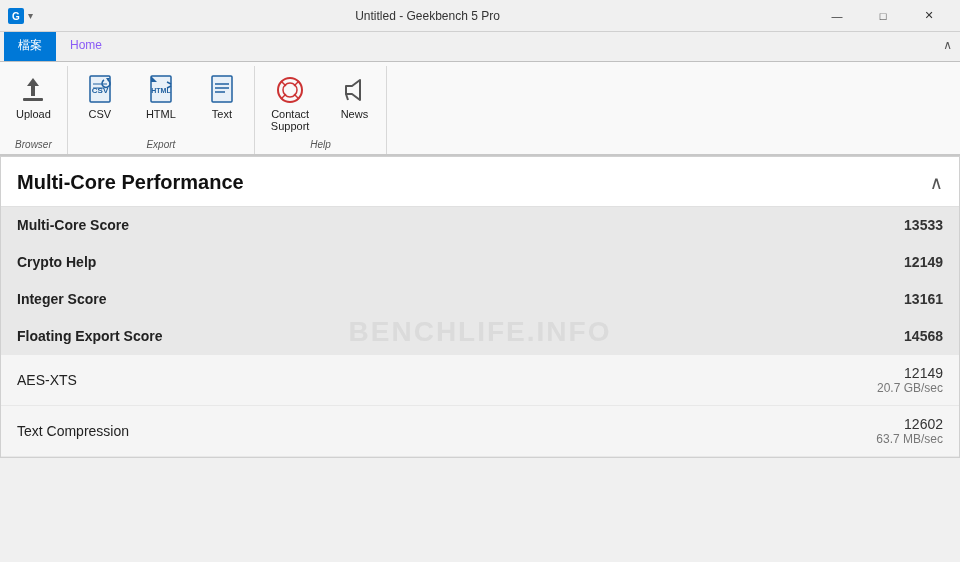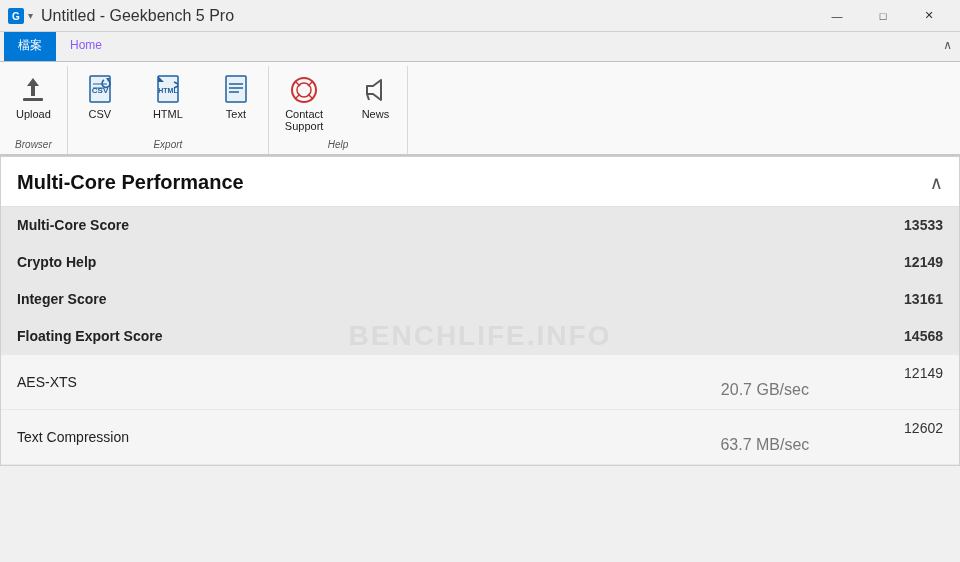--- a/index.html
+++ b/index.html
@@ -9,21 +9,21 @@
     .title-bar {
       height: 32px;
       background: #f0f0f0;
       display: flex;
       align-items: center;
       padding: 0 8px;
       border-bottom: 1px solid #d0d0d0;
       user-select: none;
     }
     .title-bar-icon { width: 16px; height: 16px; margin-right: 4px; }
-    .title-bar-title { flex: 1; font-size: 16px; color: #333; text-align: left; }
+    .title-bar-title { flex: 1; font-size: 12px; color: #333; text-align: center; }
     .title-bar-controls { display: flex; gap: 0; }
     .title-bar-btn {
       width: 46px; height: 32px;
       display: flex; align-items: center; justify-content: center;
       font-size: 11px; cursor: pointer; color: #333;
     }
 
     
     .ribbon-tabs {
       display: flex;
@@ -55,21 +55,21 @@
     .ribbon-group {
       display: flex;
       flex-direction: column;
       align-items: center;
       padding: 0 8px;
       border-right: 1px solid #d8d8d8;
       min-width: 60px;
     }
     .ribbon-group-content {
       display: flex;
-      gap: 20px;
+      gap: 13px;
       flex: 1;
       align-items: flex-start;
       padding-top: 4px;
     }
     .ribbon-group-label {
       font-size: 10px;
       color: #555;
       padding: 3px 5px 4px;
       text-align: center;
       font-style: italic;
@@ -126,21 +126,21 @@
     }
 
     
     .score-table { width: 100%; border-collapse: collapse; }
     .score-row { border-bottom: 1px solid #e8e8e8; }
     .score-row td { padding: 10px 16px; }
     .score-row.bold td { font-weight: bold; }
     .score-row.light td { font-weight: normal; }
     .score-name { color: #222; font-size: 14px; }
     .score-value { text-align: right; font-size: 14px; color: #333; white-space: nowrap; }
-    .score-sub { font-size: 16px; color: #777; text-align: center; display: block; }
+    .score-sub { font-size: 12px; color: #777; text-align: right; display: block; }
     .score-row.header-row { background: #e8e8e8; }
     .score-row.sub-row { background: #f5f5f5; }
 
     
     .watermark-container { position: relative; }
     .watermark {
       position: absolute;
       top: 50%; left: 50%;
       transform: translate(-50%, -50%);
       font-size: 28px;

